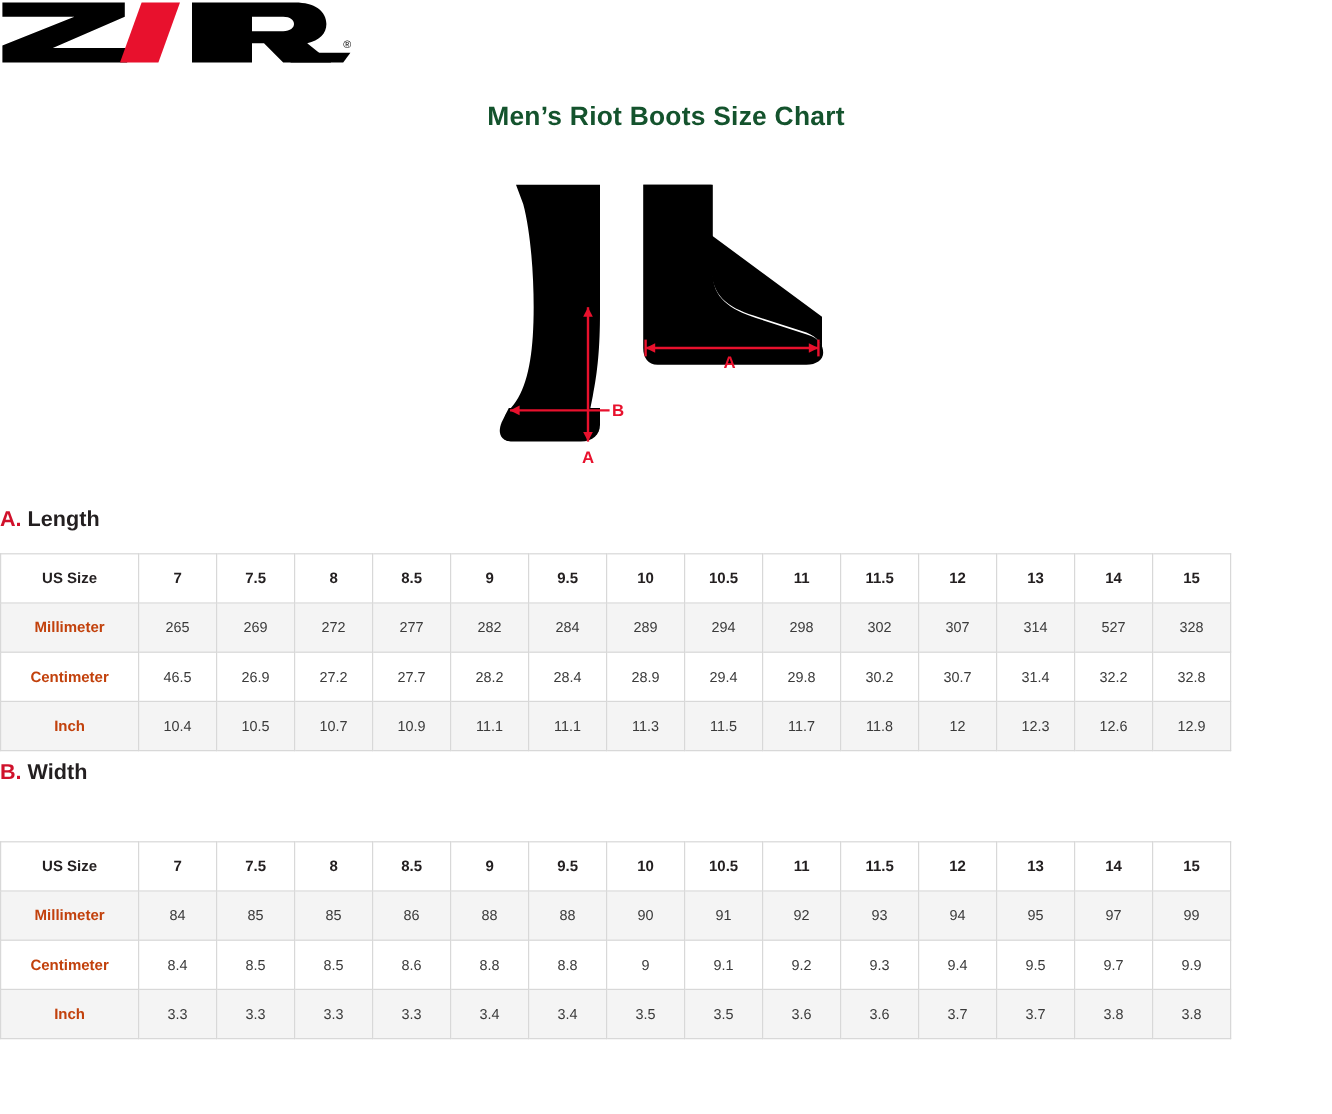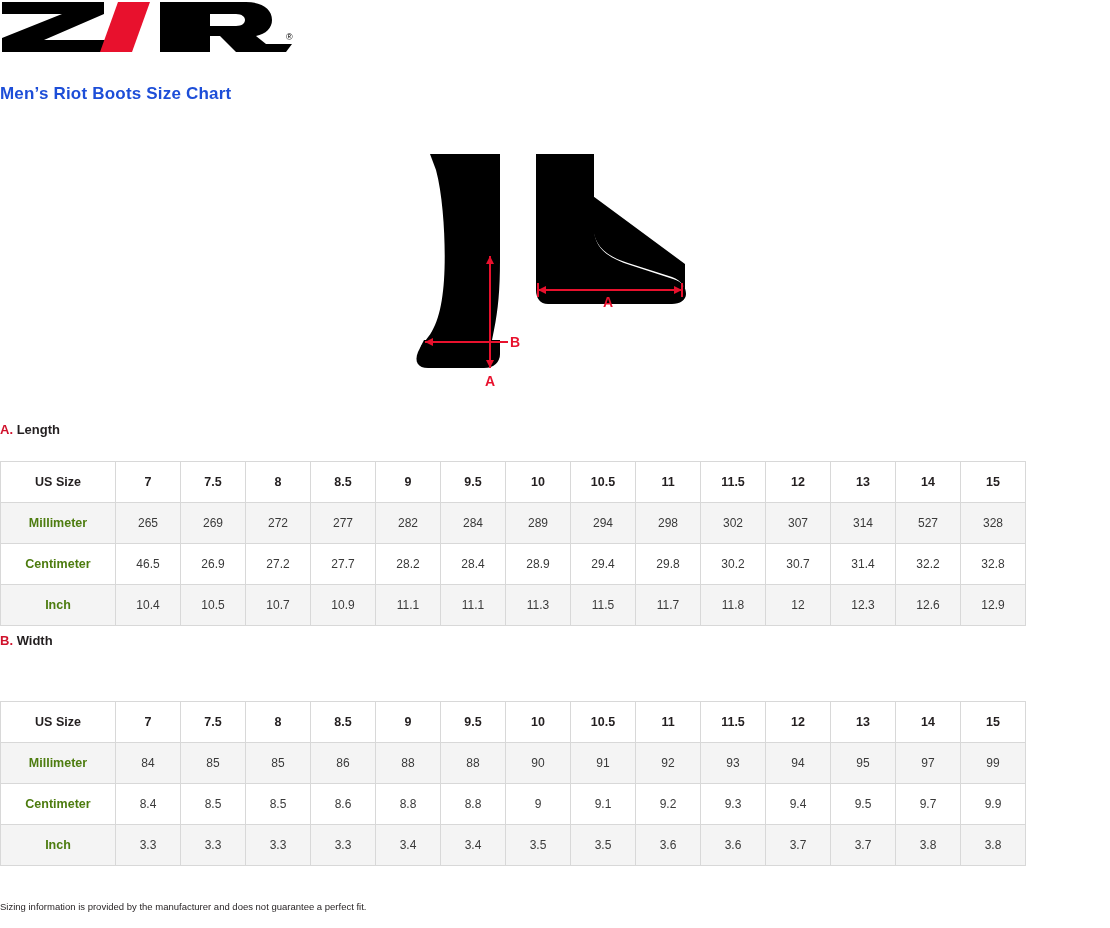--- a/index.html
+++ b/index.html
@@ -24,39 +24,40 @@
     width: 300px;
     height: 54px;
   }
 
   
   .page-title {
     position: absolute;
     left: 0;
     top: 84px;
     width: 1110px;
-    font-size: 17px;
+    text-align: center;
+    font-size: 22px;
     font-weight: bold;
     letter-spacing: .2px;
-    color: #1d4ed8;
+    color: #14532d;
   }
 
   
   .diagram {
     position: absolute;
     left: 0;
     top: 140px;
     width: 1110px;
     height: 260px;
   }
 
   
   .section-head {
     position: absolute;
-    font-size: 13px;
+    font-size: 18px;
     font-weight: bold;
     color: #231f20;
   }
   .section-head .letter {
     color: #d0112b;
   }
   #head-length { left: 0; top: 422px; }
   #head-width  { left: 0; top: 633px; }
 
   
@@ -84,21 +85,21 @@
     font-weight: bold;
     color: #231f20;
     font-size: 12.5px;
   }
   table.size-table tr.alt td,
   table.size-table tr.alt th {
     background: #f4f4f4;
   }
   table.size-table th.rowhead {
     font-weight: bold;
-    color: #4d7c0f;
+    color: #c2410c;
     font-size: 12.5px;
     width: 110px;
   }
 
   
   .footnote {
     position: absolute;
     left: 0;
     top: 900px;
     font-size: 9.5px;
@@ -326,14 +327,13 @@
         <td>3.6</td>
         <td>3.7</td>
         <td>3.7</td>
         <td>3.8</td>
         <td>3.8</td>
       </tr>
     </tbody>
 </table>
 
 <div class="footnote">
-  <div>Sizing information is provided by the manufacturer and does not guarantee a perfect fit.</div>
 </div>
 
 </body></html>

